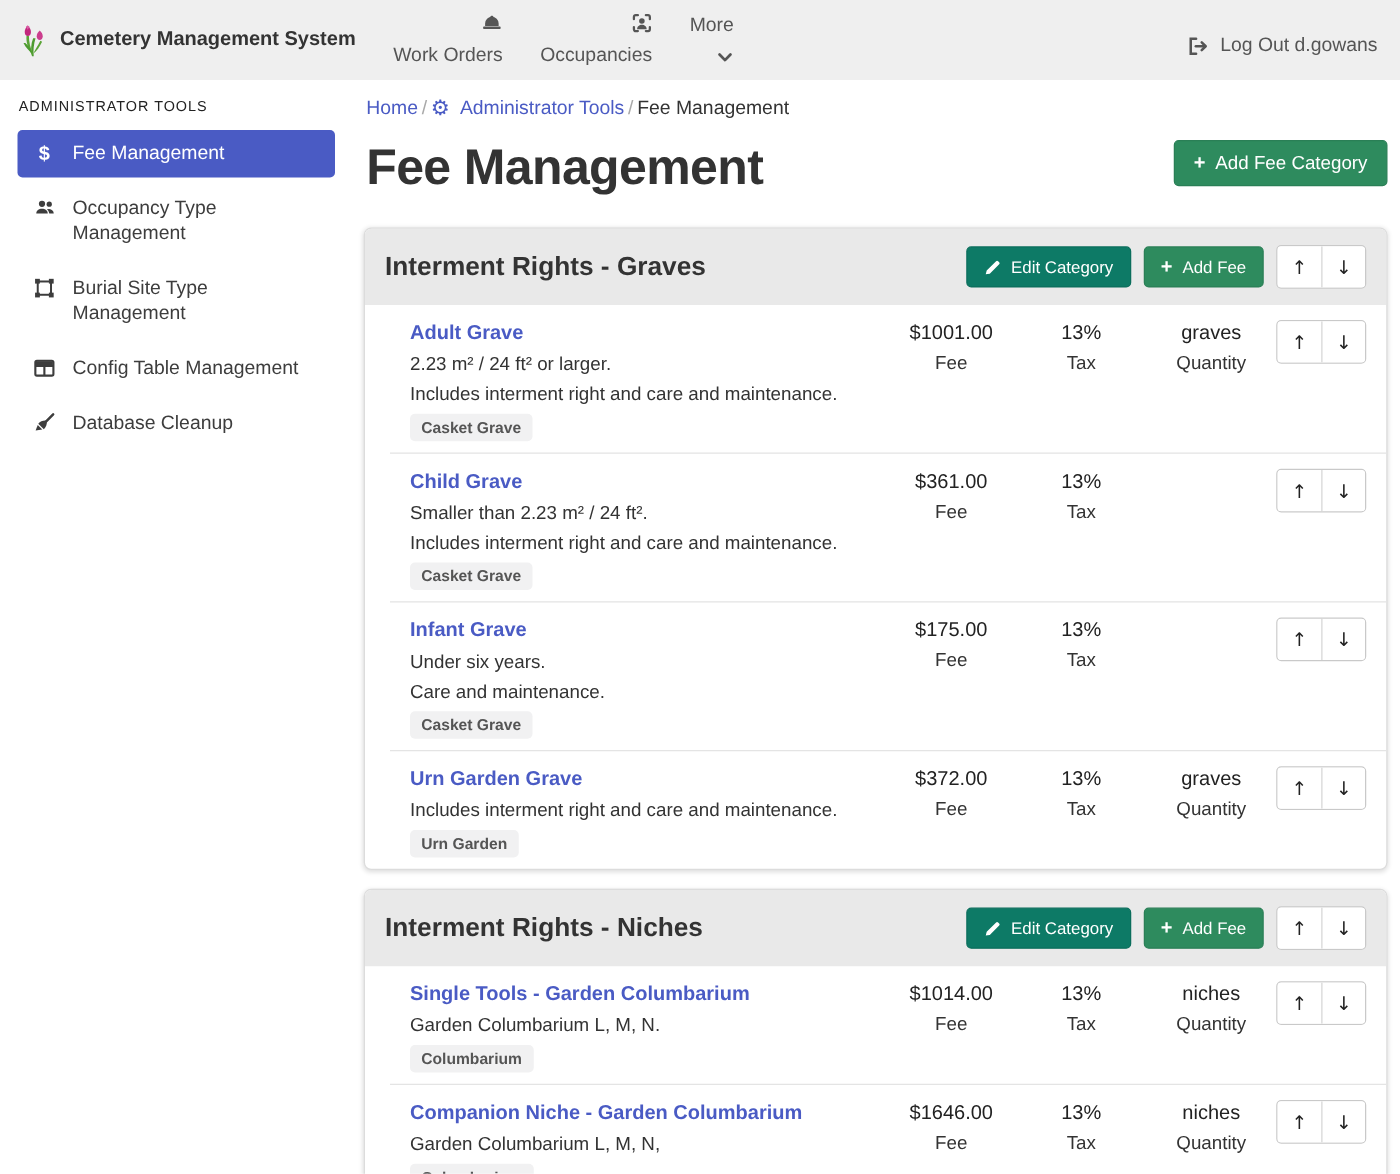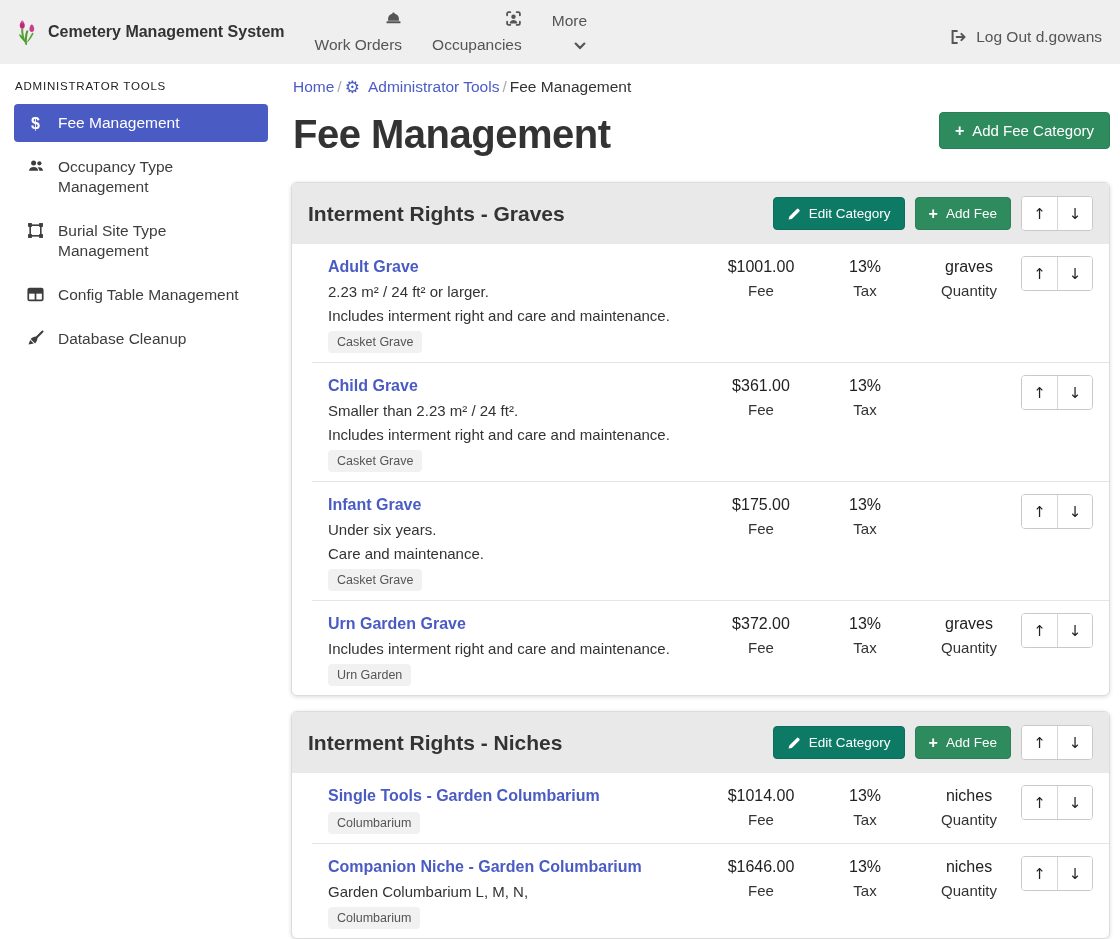--- a/index.html
+++ b/index.html
@@ -69,21 +69,21 @@
   .card-header { background:#e9e9e9; padding:13px 16px; display:flex; align-items:center; gap:10px; }
   .card-title { flex:1; font-size:21px; font-weight:600; color:#333; }
 
   .fee-row { display:flex; align-items:flex-start; padding:12px 16px 9px; border-bottom:1px solid #e4e4e4;margin-left:20px; }
   .fee-row:last-child { border-bottom:none; }
   .fee-left { flex:1; min-width:0; padding-right:10px; }
   .fee-name { display:inline-block; color:#4a5bc4; font-weight:bold; font-size:16px; line-height:22px; }
   .fee-desc { font-size:15px; line-height:20px; color:#333; margin-top:4px; }
   .badge {
     display:inline-block; background:#f1f1f2; color:#555; font-size:12.5px;
-    padding:4px 9px; border-radius:4px; margin-top:5px;
+    padding:4px 9px; border-radius:4px; margin-top:5px;font-weight:bold;
   }
   .col { width:104px; flex:0 0 104px; text-align:center; }
   .col-value { font-size:16px; line-height:22px; color:#222; }
   .col-label { font-size:15px; color:#333; margin-top:4px; }
   .row-arrows { width:72px; flex:0 0 72px; display:flex; justify-content:flex-end; }
   .hide { visibility:hidden; }
 </style>
 </head>
 <body>
 
@@ -382,20 +382,21 @@
         </button>
         <button class="arrow-btn">
           <span>↓</span>
         </button>
       </div>
     </div>
     <div class="rows">
             <div class="fee-row">
     <div class="fee-left">
       <a class="fee-name">Single Tools - Garden Columbarium</a>
+      <div class="fee-desc fee-desc1">Garden Columbarium L, M, N.</div>
       
       <div><span class="badge">Columbarium</span></div>
     </div>
     <div class="col">
       <div class="col-value fee-value">$1014.00</div>
       <div class="col-label">Fee</div>
     </div>
     <div class="col">
       <div class="col-value tax-value">13%</div>
       <div class="col-label">Tax</div>

